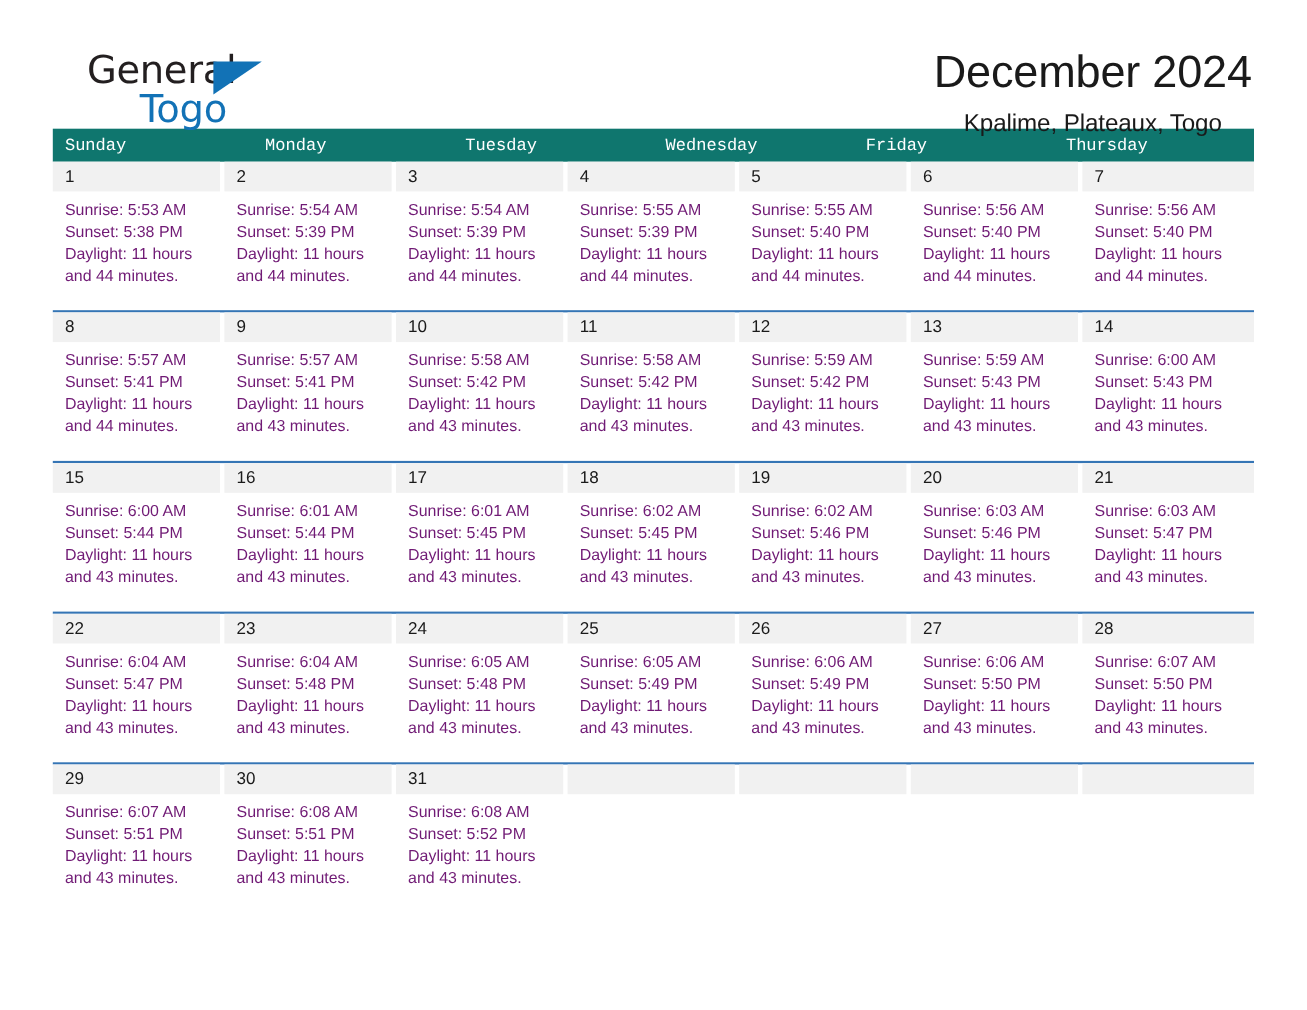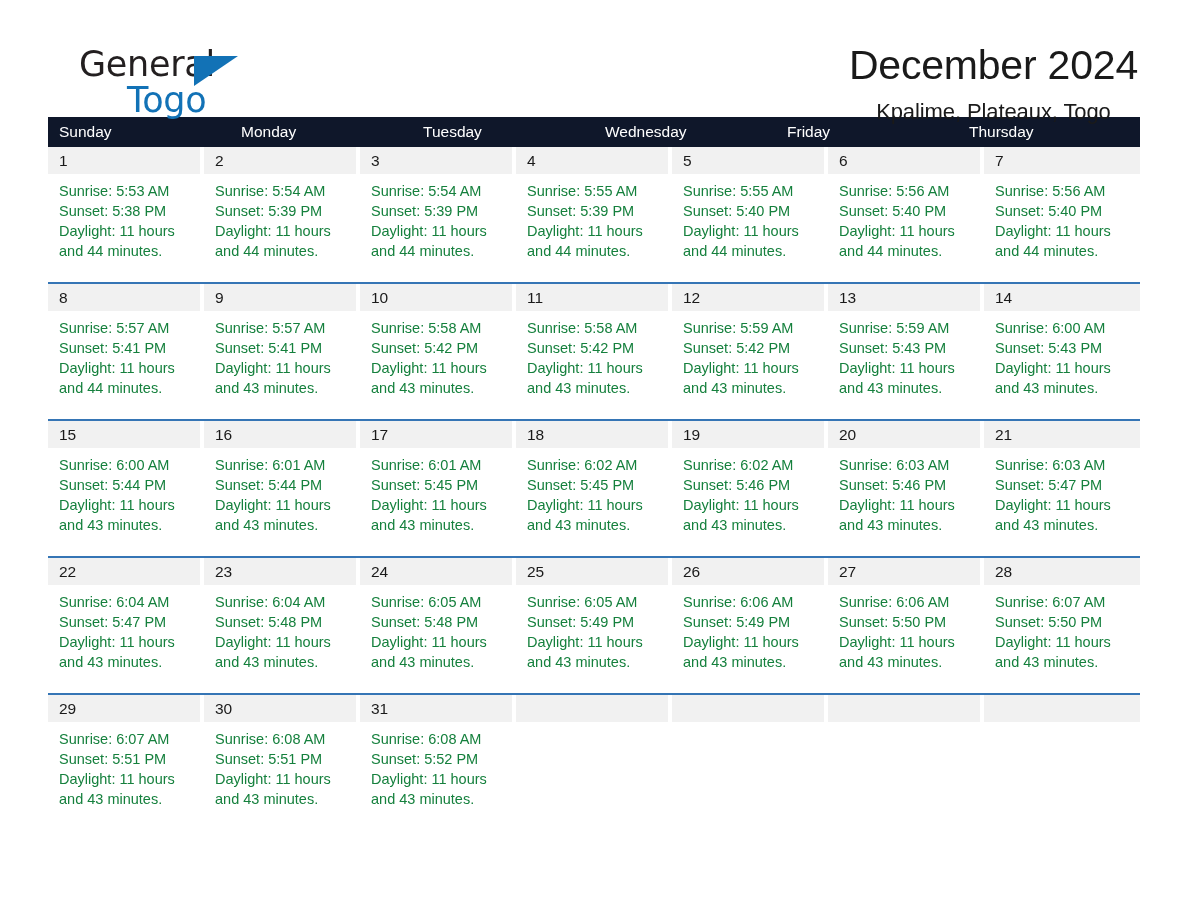--- a/index.html
+++ b/index.html
@@ -86,22 +86,23 @@
     letter-spacing: -0.1px;
   }
 
   
   .calendar {
     width: 1092px;
     margin-top: 3px;
   }
   .dow-row {
     display: flex;
-    background: #0f172a;
+    background: #0f766e;
     height: 30px;
+    font-family: Liberation Mono, monospace;
   }
   .dow {
     flex: 1 1 0;
     color: #ffffff;
     font-size: 15.5px;
     line-height: 30px;
     padding-left: 11px;
   }
   .week {
     position: relative;
@@ -128,21 +129,21 @@
     height: 27px;
     padding-left: 11px;
     font-size: 15.5px;
     line-height: 27px;
     color: #1a1a1a;
   }
   .cell-body {
     padding: 7px 0 0 11px;
     font-size: 14.5px;
     line-height: 20px;
-    color: #15803d;
+    color: #701a75;
   }
   .cell-body div { white-space: nowrap; }
   .cell.empty .date-band { background: #f1f1f1; }
 </style>
 </head>
 <body>
 
 <div class="page">
 
   <div class="top">

